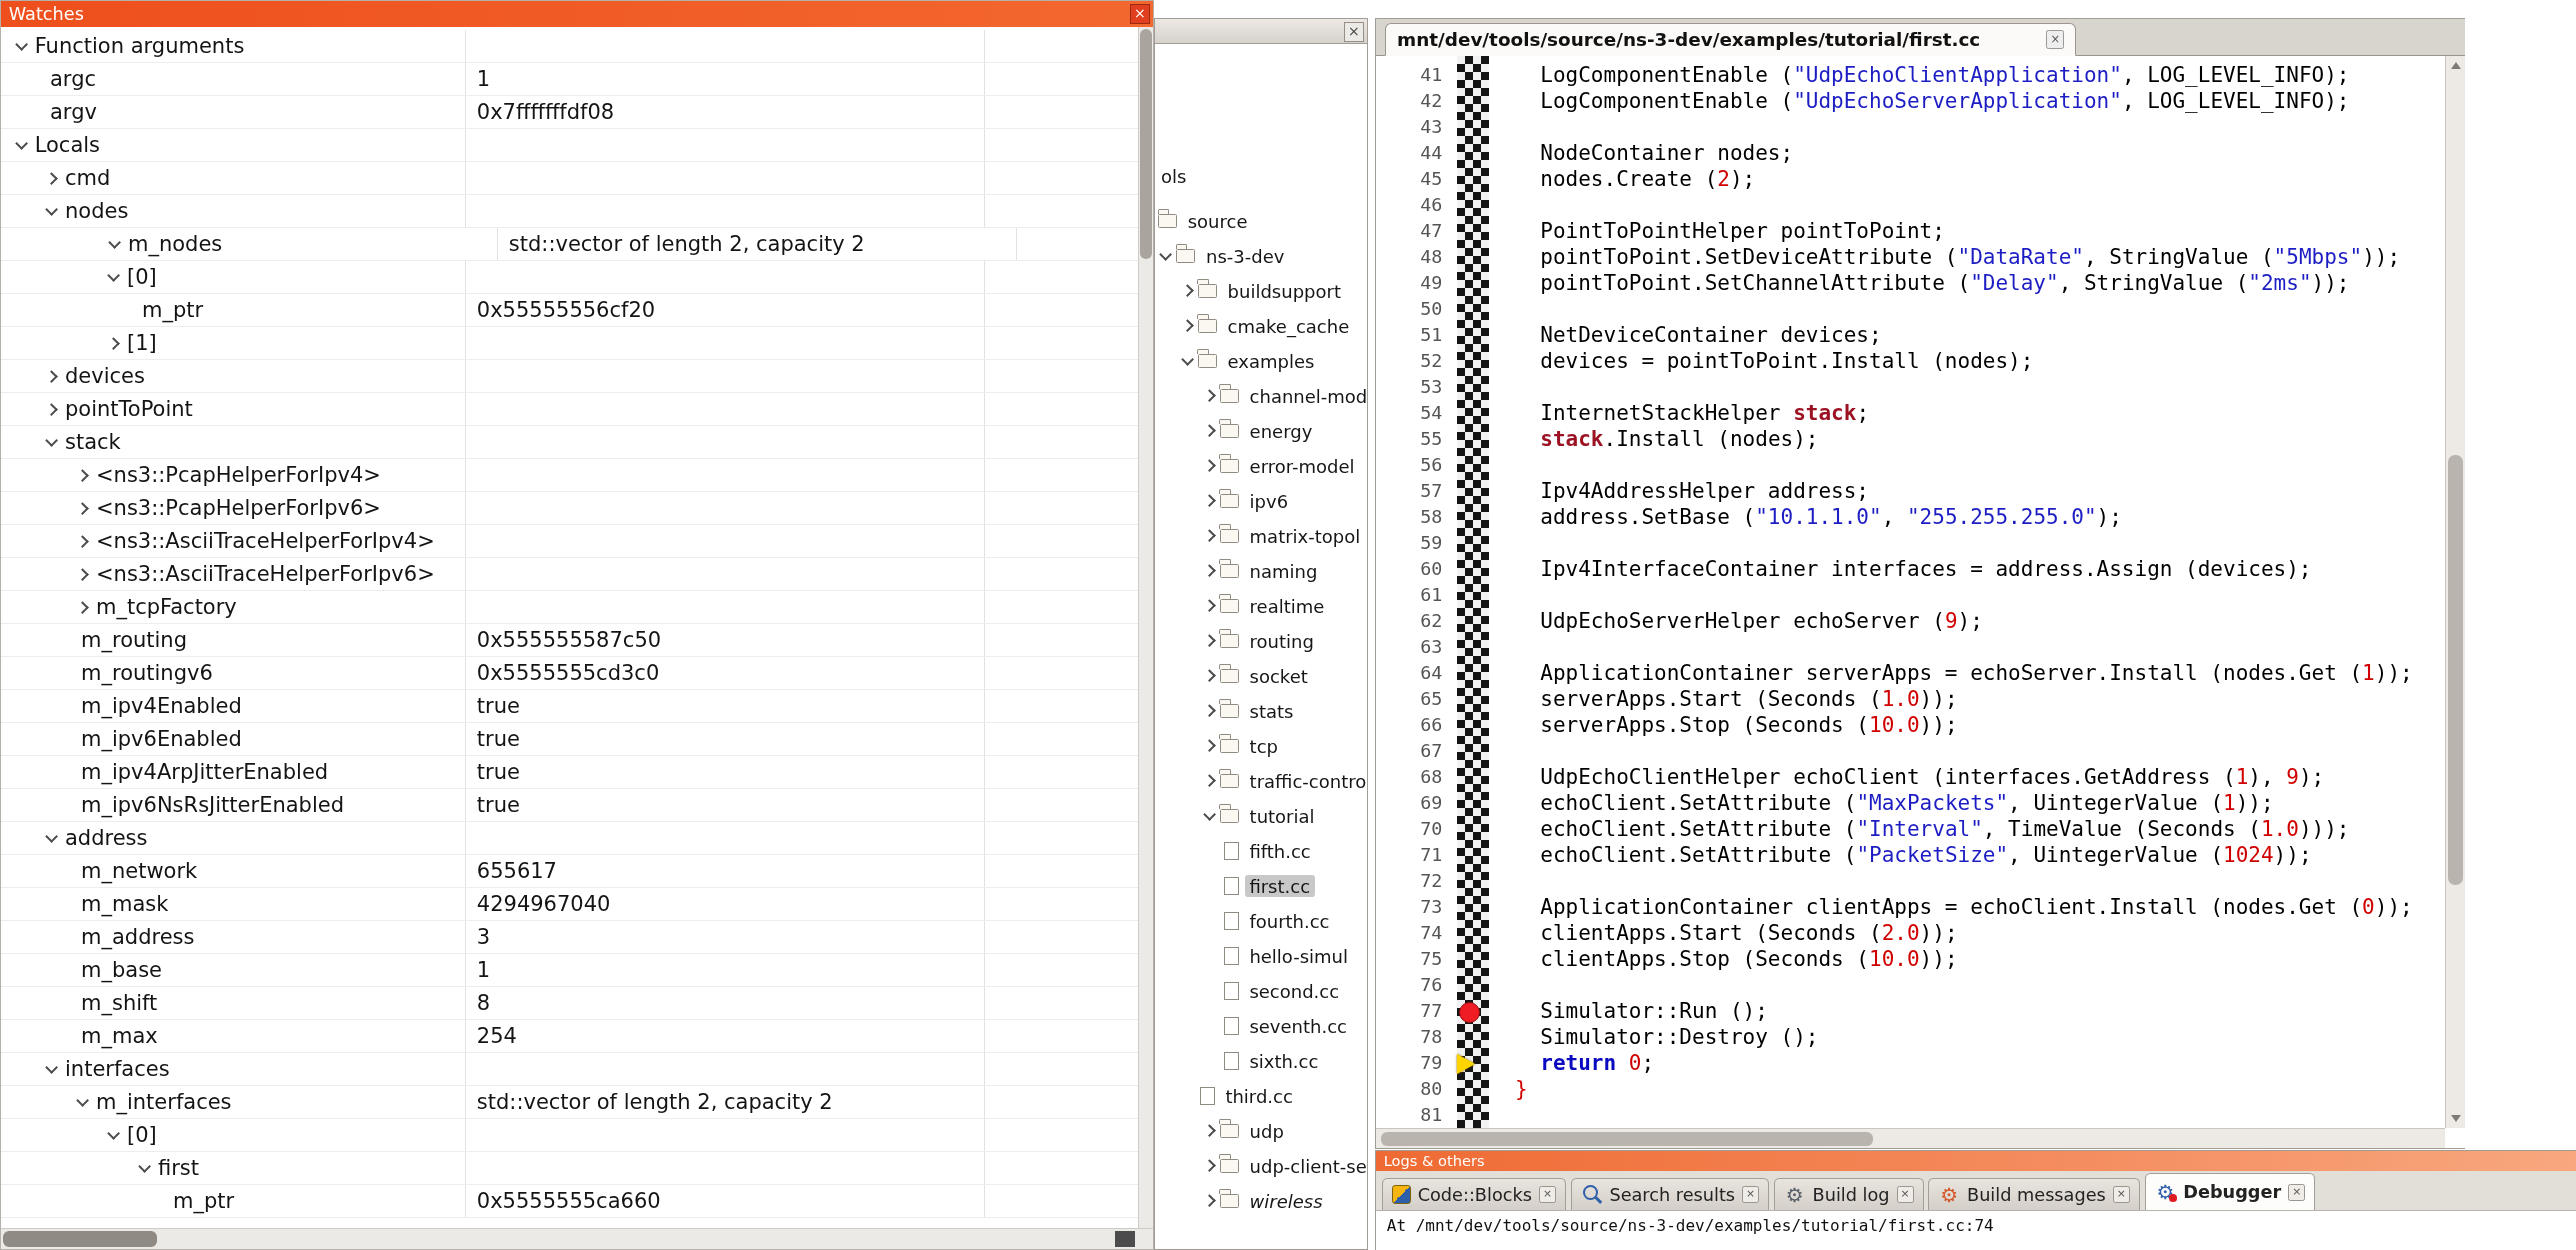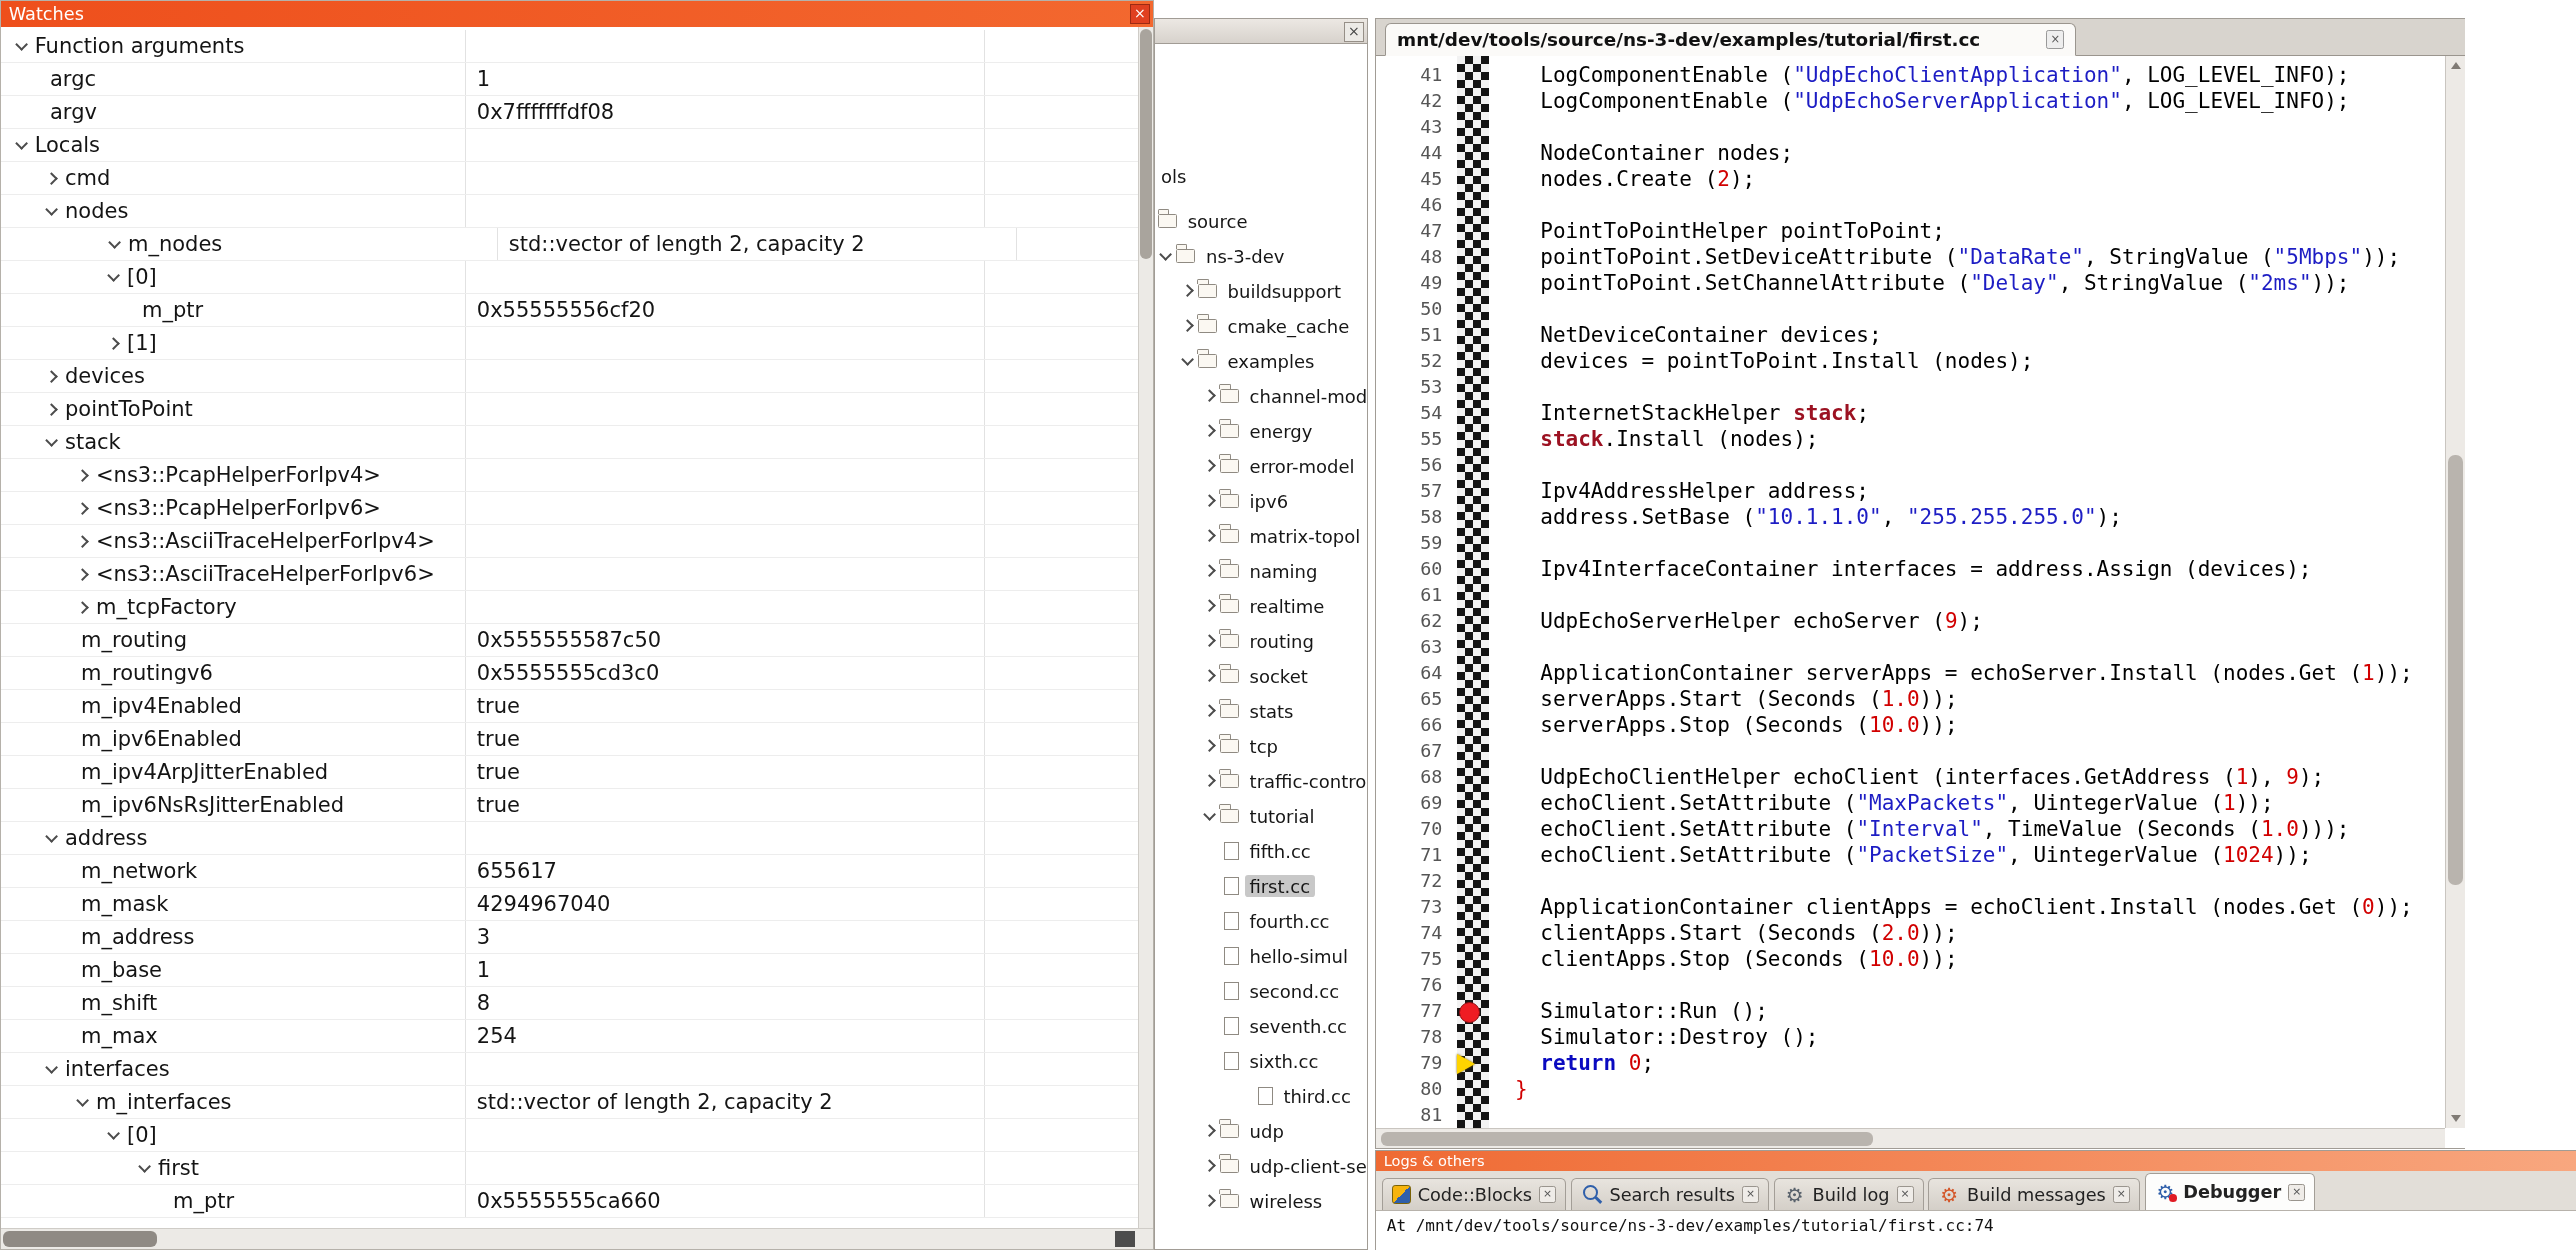--- a/index.html
+++ b/index.html
@@ -300,39 +300,39 @@
           <span class="tlabel">second.cc</span>
         </div>
         <div class="titem" style="padding-left: 66px;">
           <span class="ficon"></span>
           <span class="tlabel">seventh.cc</span>
         </div>
         <div class="titem" style="padding-left: 66px;">
           <span class="ficon"></span>
           <span class="tlabel">sixth.cc</span>
         </div>
-        <div class="titem" style="padding-left: 100px;">
+        <div class="titem" style="padding-left: 42px;">
           <span class="ficon"></span>
           <span class="tlabel">third.cc</span>
         </div>
         <div class="titem" style="padding-left: 45px;">
           <span class="tchev">
             <span class="chev right"></span>
           </span>
           <span class="fold"></span>
           <span class="tlabel">udp</span>
         </div>
         <div class="titem" style="padding-left: 45px;">
           <span class="tchev">
             <span class="chev right"></span>
           </span>
           <span class="fold"></span>
           <span class="tlabel">udp-client-ser</span>
         </div>
-        <div class="titem" style="padding-left: 45px;">
+        <div class="titem" style="padding-left: 45px; font-style: italic;">
           <span class="tchev">
             <span class="chev right"></span>
           </span>
           <span class="fold"></span>
           <span class="tlabel">wireless</span>
         </div>
       </div>
   </div>
 
   <div class="watches-win">

